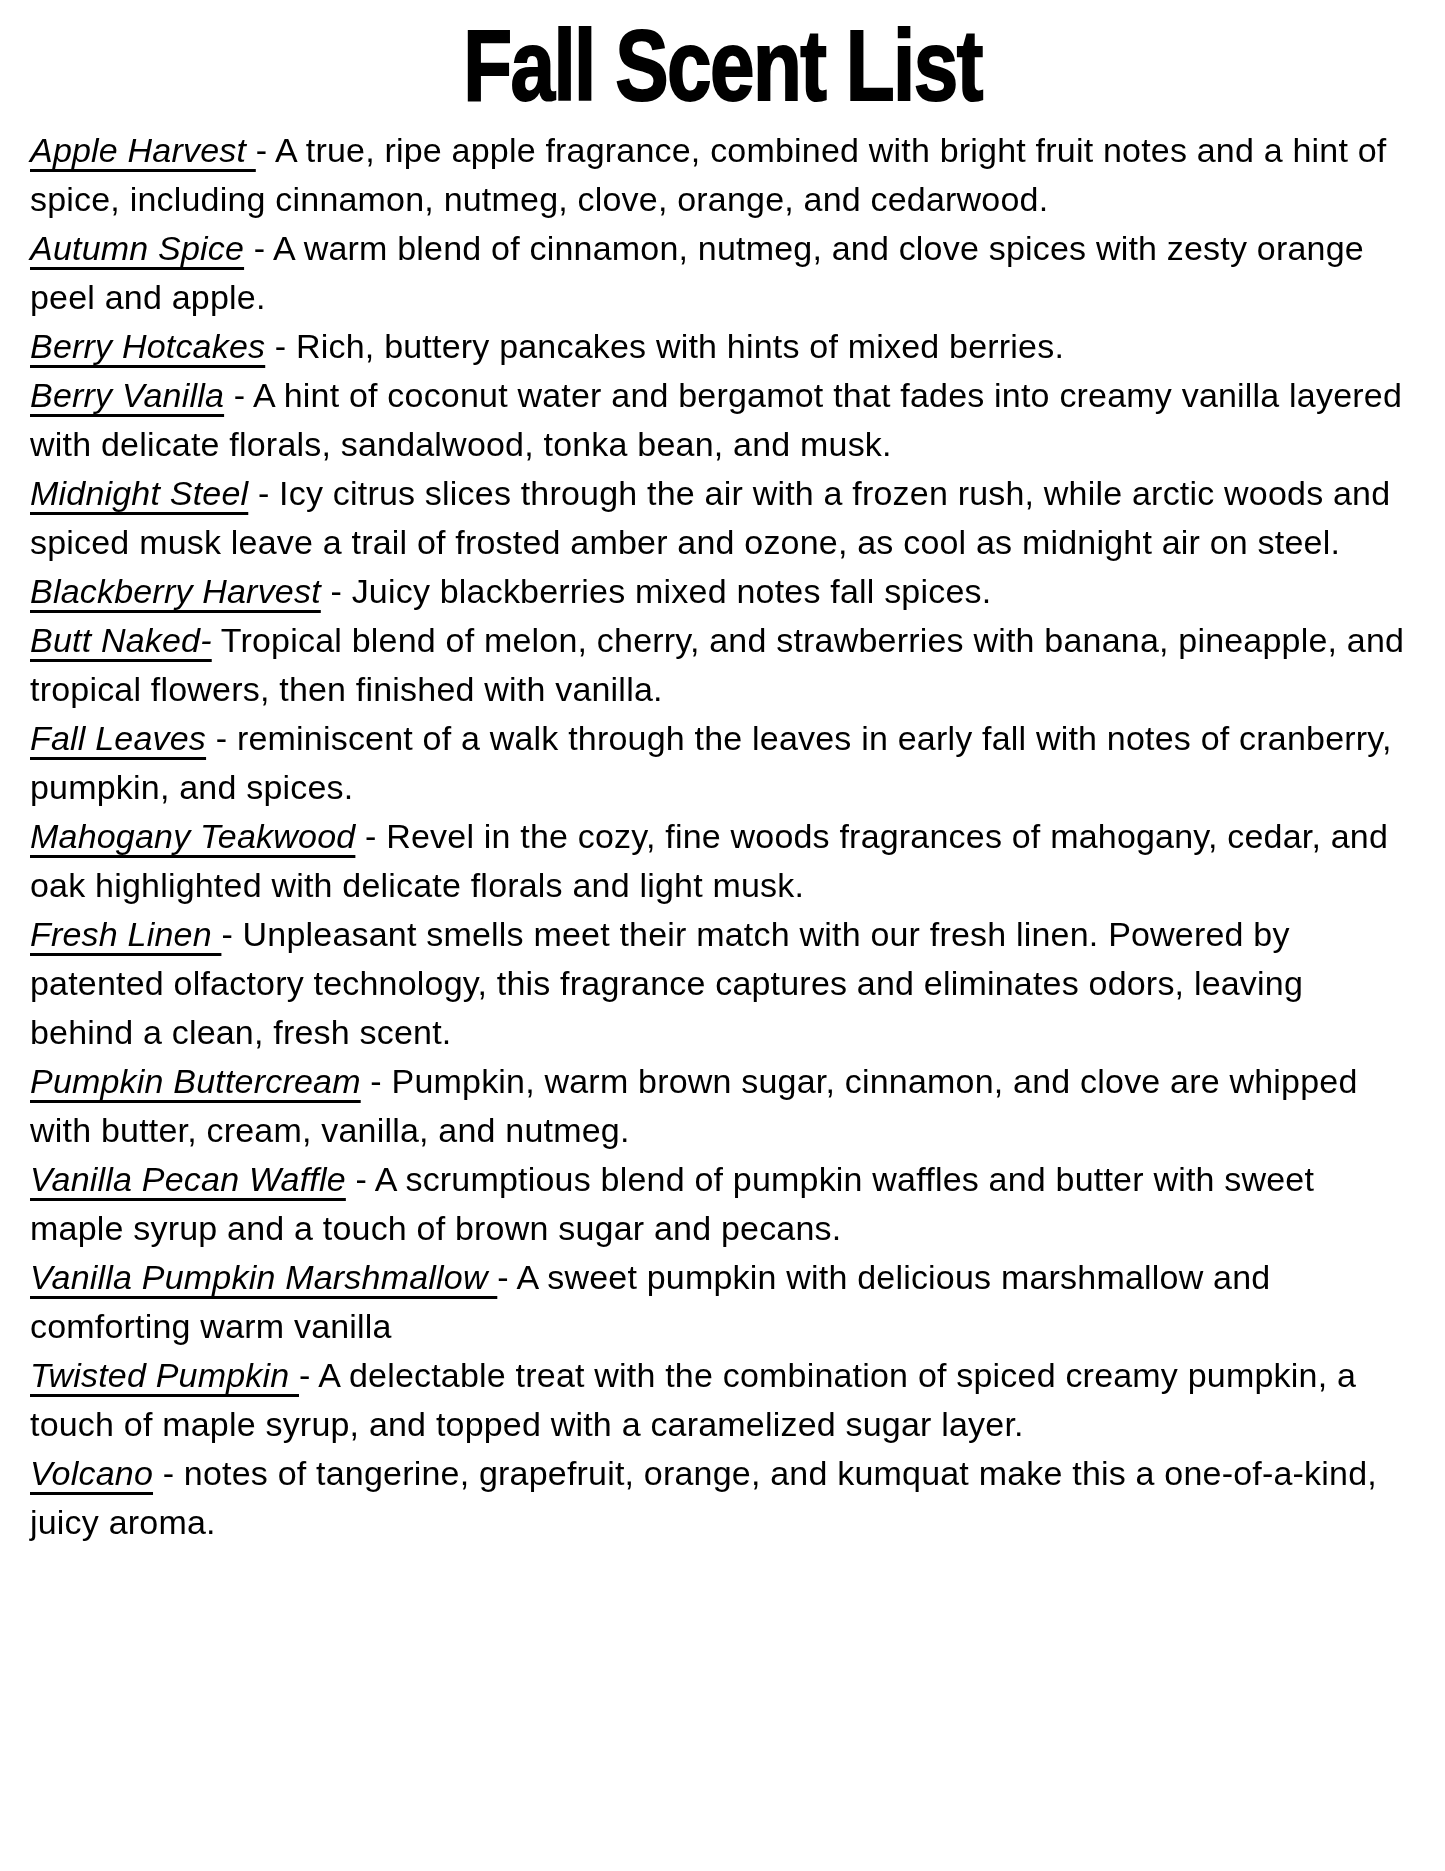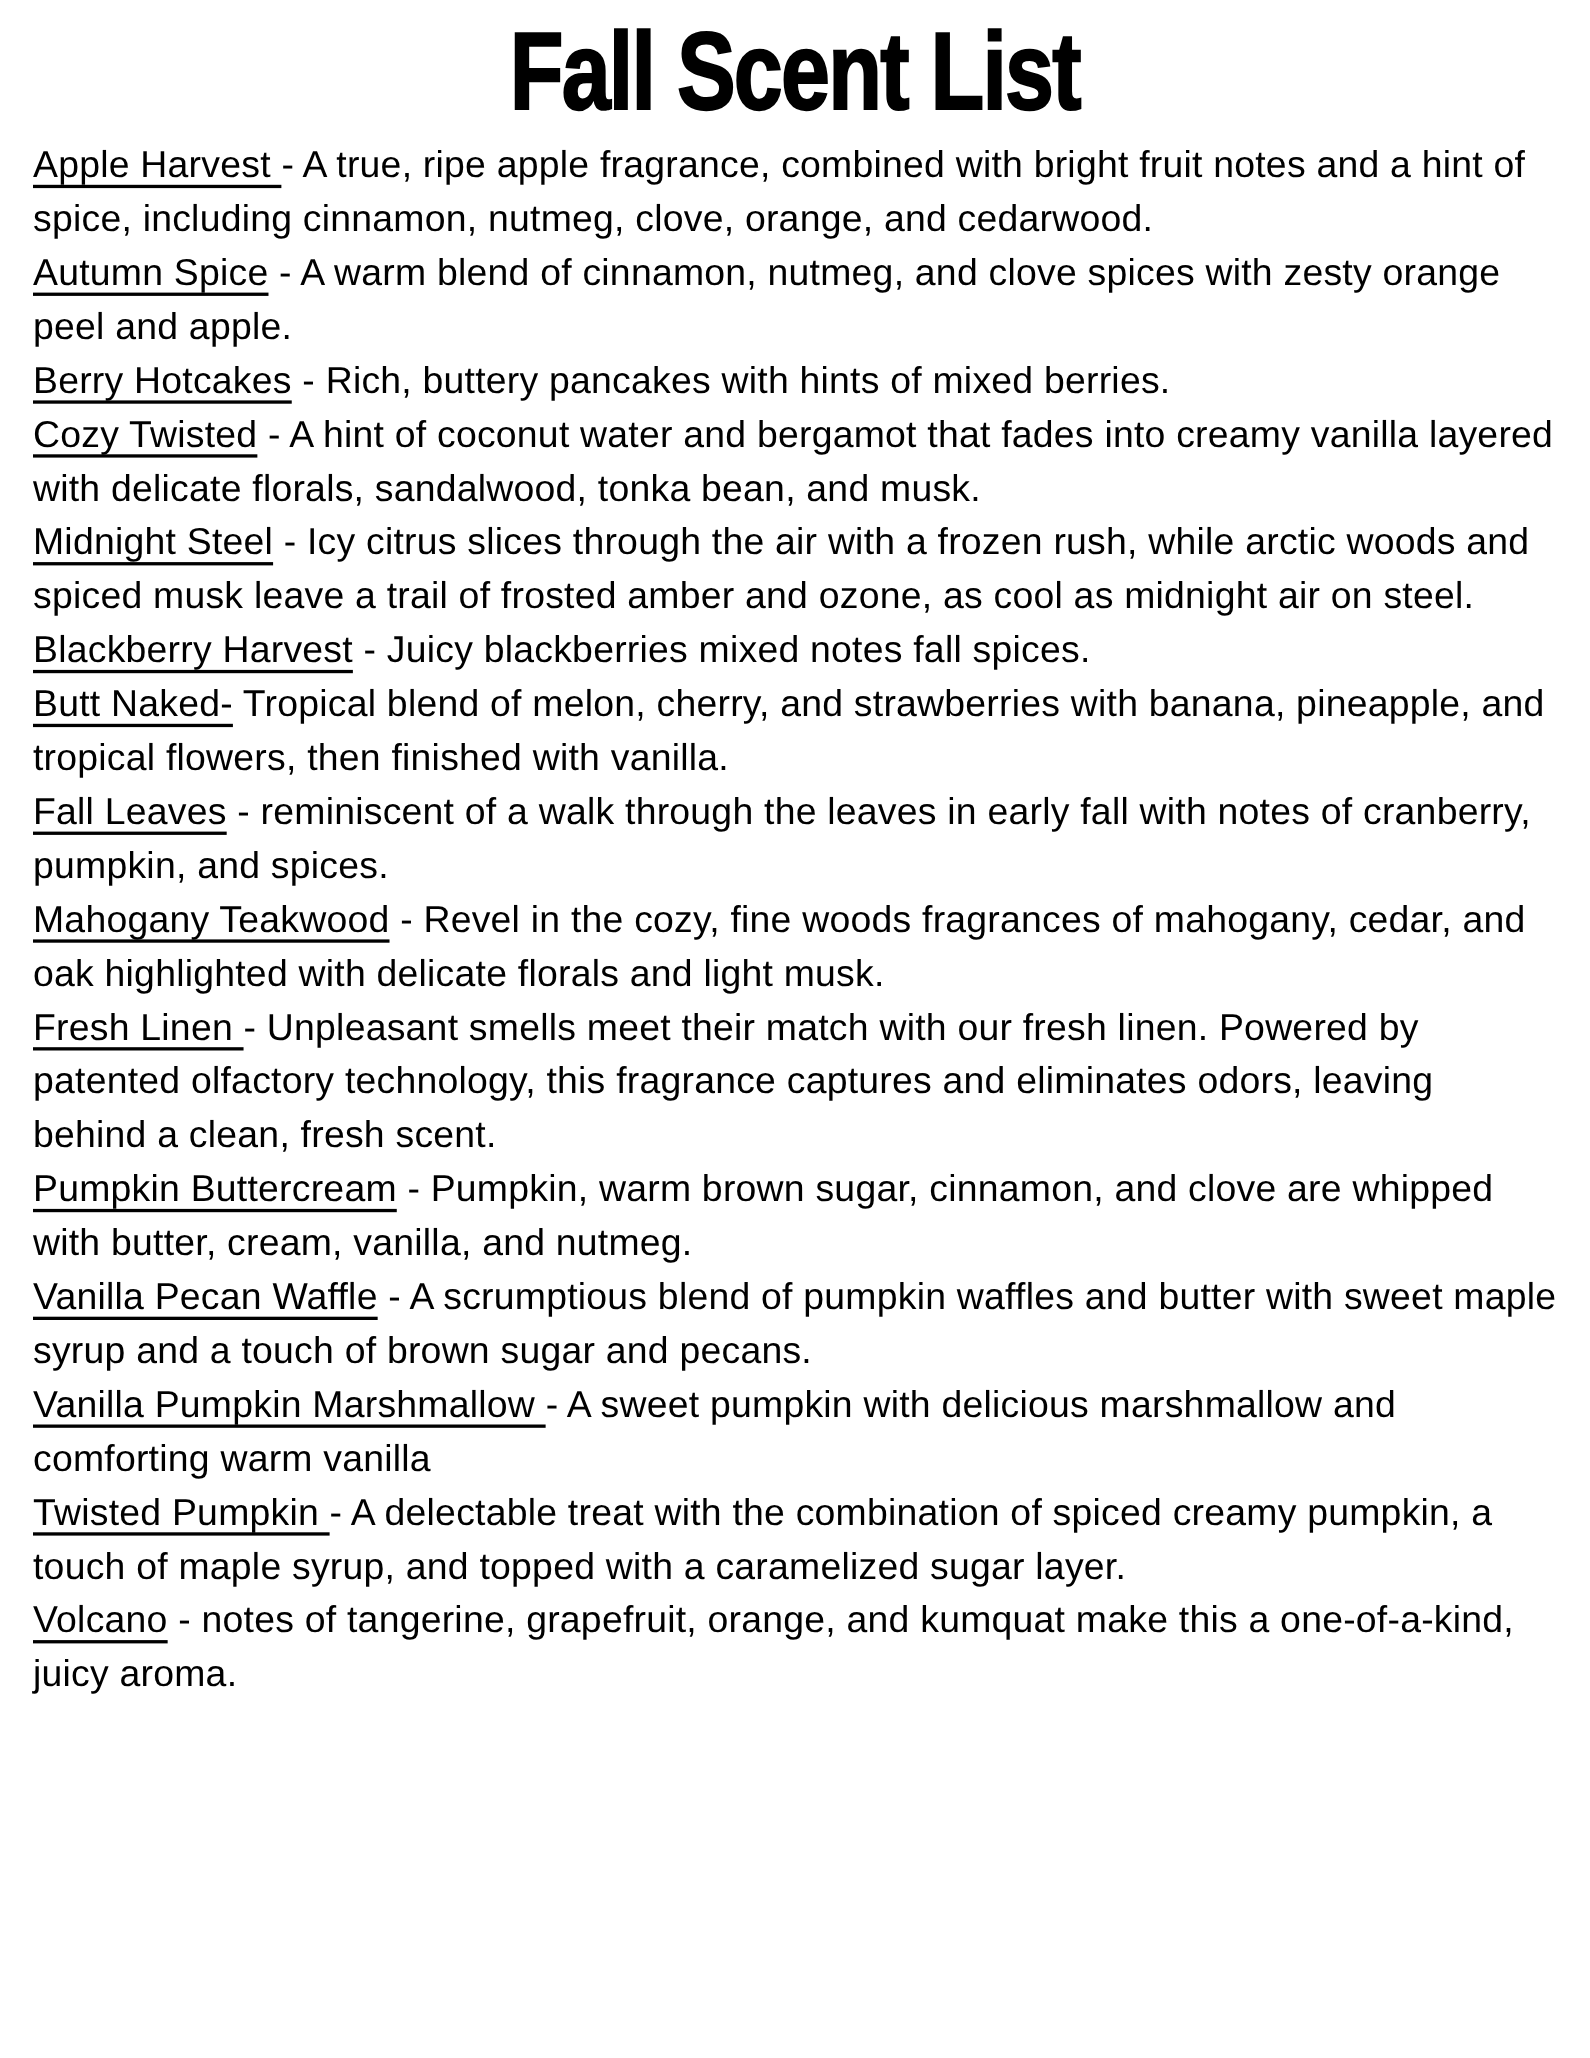--- a/index.html
+++ b/index.html
@@ -33,32 +33,33 @@
   .scent-list {
     font-size: 34px;
     line-height: 49px;
     letter-spacing: 0.2px;
   }
   .scent-entry { margin: 0; }
   .scent-name {
     text-decoration: underline;
     text-decoration-thickness: 3px;
     text-underline-offset: 7px;
+    font-style: italic;
   }
 </style>
 </head>
 <body>
 
 <div class="page">
   <h1 class="title">Fall Scent List</h1>
   <div class="scent-list">
       <p class="scent-entry"><span class="scent-name">Apple Harvest&nbsp;</span><span class="scent-sep">- </span><span class="scent-desc">A true, ripe apple fragrance, combined with bright fruit notes and a hint of spice, including cinnamon, nutmeg, clove, orange, and cedarwood.</span></p>
       <p class="scent-entry"><span class="scent-name">Autumn Spice</span><span class="scent-sep"> - </span><span class="scent-desc">A warm blend of cinnamon, nutmeg, and clove spices with zesty orange peel and apple.</span></p>
       <p class="scent-entry"><span class="scent-name">Berry Hotcakes</span><span class="scent-sep"> - </span><span class="scent-desc">Rich, buttery pancakes with hints of mixed berries.</span></p>
-      <p class="scent-entry"><span class="scent-name">Cozy Twisted</span><span class="scent-sep"> - </span><span class="scent-desc">A hint of coconut water and bergamot that fades into creamy vanilla layered with delicate florals, sandalwood, tonka bean, and musk.</span></p>
+      <p class="scent-entry"><span class="scent-name">Berry Vanilla</span><span class="scent-sep"> - </span><span class="scent-desc">A hint of coconut water and bergamot that fades into creamy vanilla layered with delicate florals, sandalwood, tonka bean, and musk.</span></p>
       <p class="scent-entry"><span class="scent-name">Midnight Steel</span><span class="scent-sep"> - </span><span class="scent-desc">Icy citrus slices through the air with a frozen rush, while arctic woods and spiced musk leave a trail of frosted amber and ozone, as cool as midnight air on steel.</span></p>
       <p class="scent-entry"><span class="scent-name">Blackberry Harvest</span><span class="scent-sep"> - </span><span class="scent-desc">Juicy blackberries mixed notes fall spices.</span></p>
       <p class="scent-entry"><span class="scent-name">Butt Naked-</span><span class="scent-sep"> </span><span class="scent-desc">Tropical blend of melon, cherry, and strawberries with banana, pineapple, and tropical flowers, then finished with vanilla.</span></p>
       <p class="scent-entry"><span class="scent-name">Fall Leaves</span><span class="scent-sep"> - </span><span class="scent-desc">reminiscent of a walk through the leaves in early fall with notes of cranberry, pumpkin, and spices.</span></p>
       <p class="scent-entry"><span class="scent-name">Mahogany Teakwood</span><span class="scent-sep"> - </span><span class="scent-desc">Revel in the cozy, fine woods fragrances of mahogany, cedar, and oak highlighted with delicate florals and light musk.</span></p>
       <p class="scent-entry"><span class="scent-name">Fresh Linen&nbsp;</span><span class="scent-sep">- </span><span class="scent-desc">Unpleasant smells meet their match with our fresh linen. Powered by patented olfactory technology, this fragrance captures and eliminates odors, leaving behind a clean, fresh scent.</span></p>
       <p class="scent-entry"><span class="scent-name">Pumpkin Buttercream</span><span class="scent-sep"> - </span><span class="scent-desc">Pumpkin, warm brown sugar, cinnamon, and clove are whipped with butter, cream, vanilla, and nutmeg.</span></p>
       <p class="scent-entry"><span class="scent-name">Vanilla Pecan Waffle</span><span class="scent-sep"> - </span><span class="scent-desc">A scrumptious blend of pumpkin waffles and butter with sweet maple syrup and a touch of brown sugar and pecans.</span></p>
       <p class="scent-entry"><span class="scent-name">Vanilla Pumpkin Marshmallow&nbsp;</span><span class="scent-sep">- </span><span class="scent-desc">A sweet pumpkin with delicious marshmallow and comforting warm vanilla</span></p>
       <p class="scent-entry"><span class="scent-name">Twisted Pumpkin&nbsp;</span><span class="scent-sep">- </span><span class="scent-desc">A delectable treat with the combination of spiced creamy pumpkin, a touch of maple syrup, and topped with a caramelized sugar layer.</span></p>

